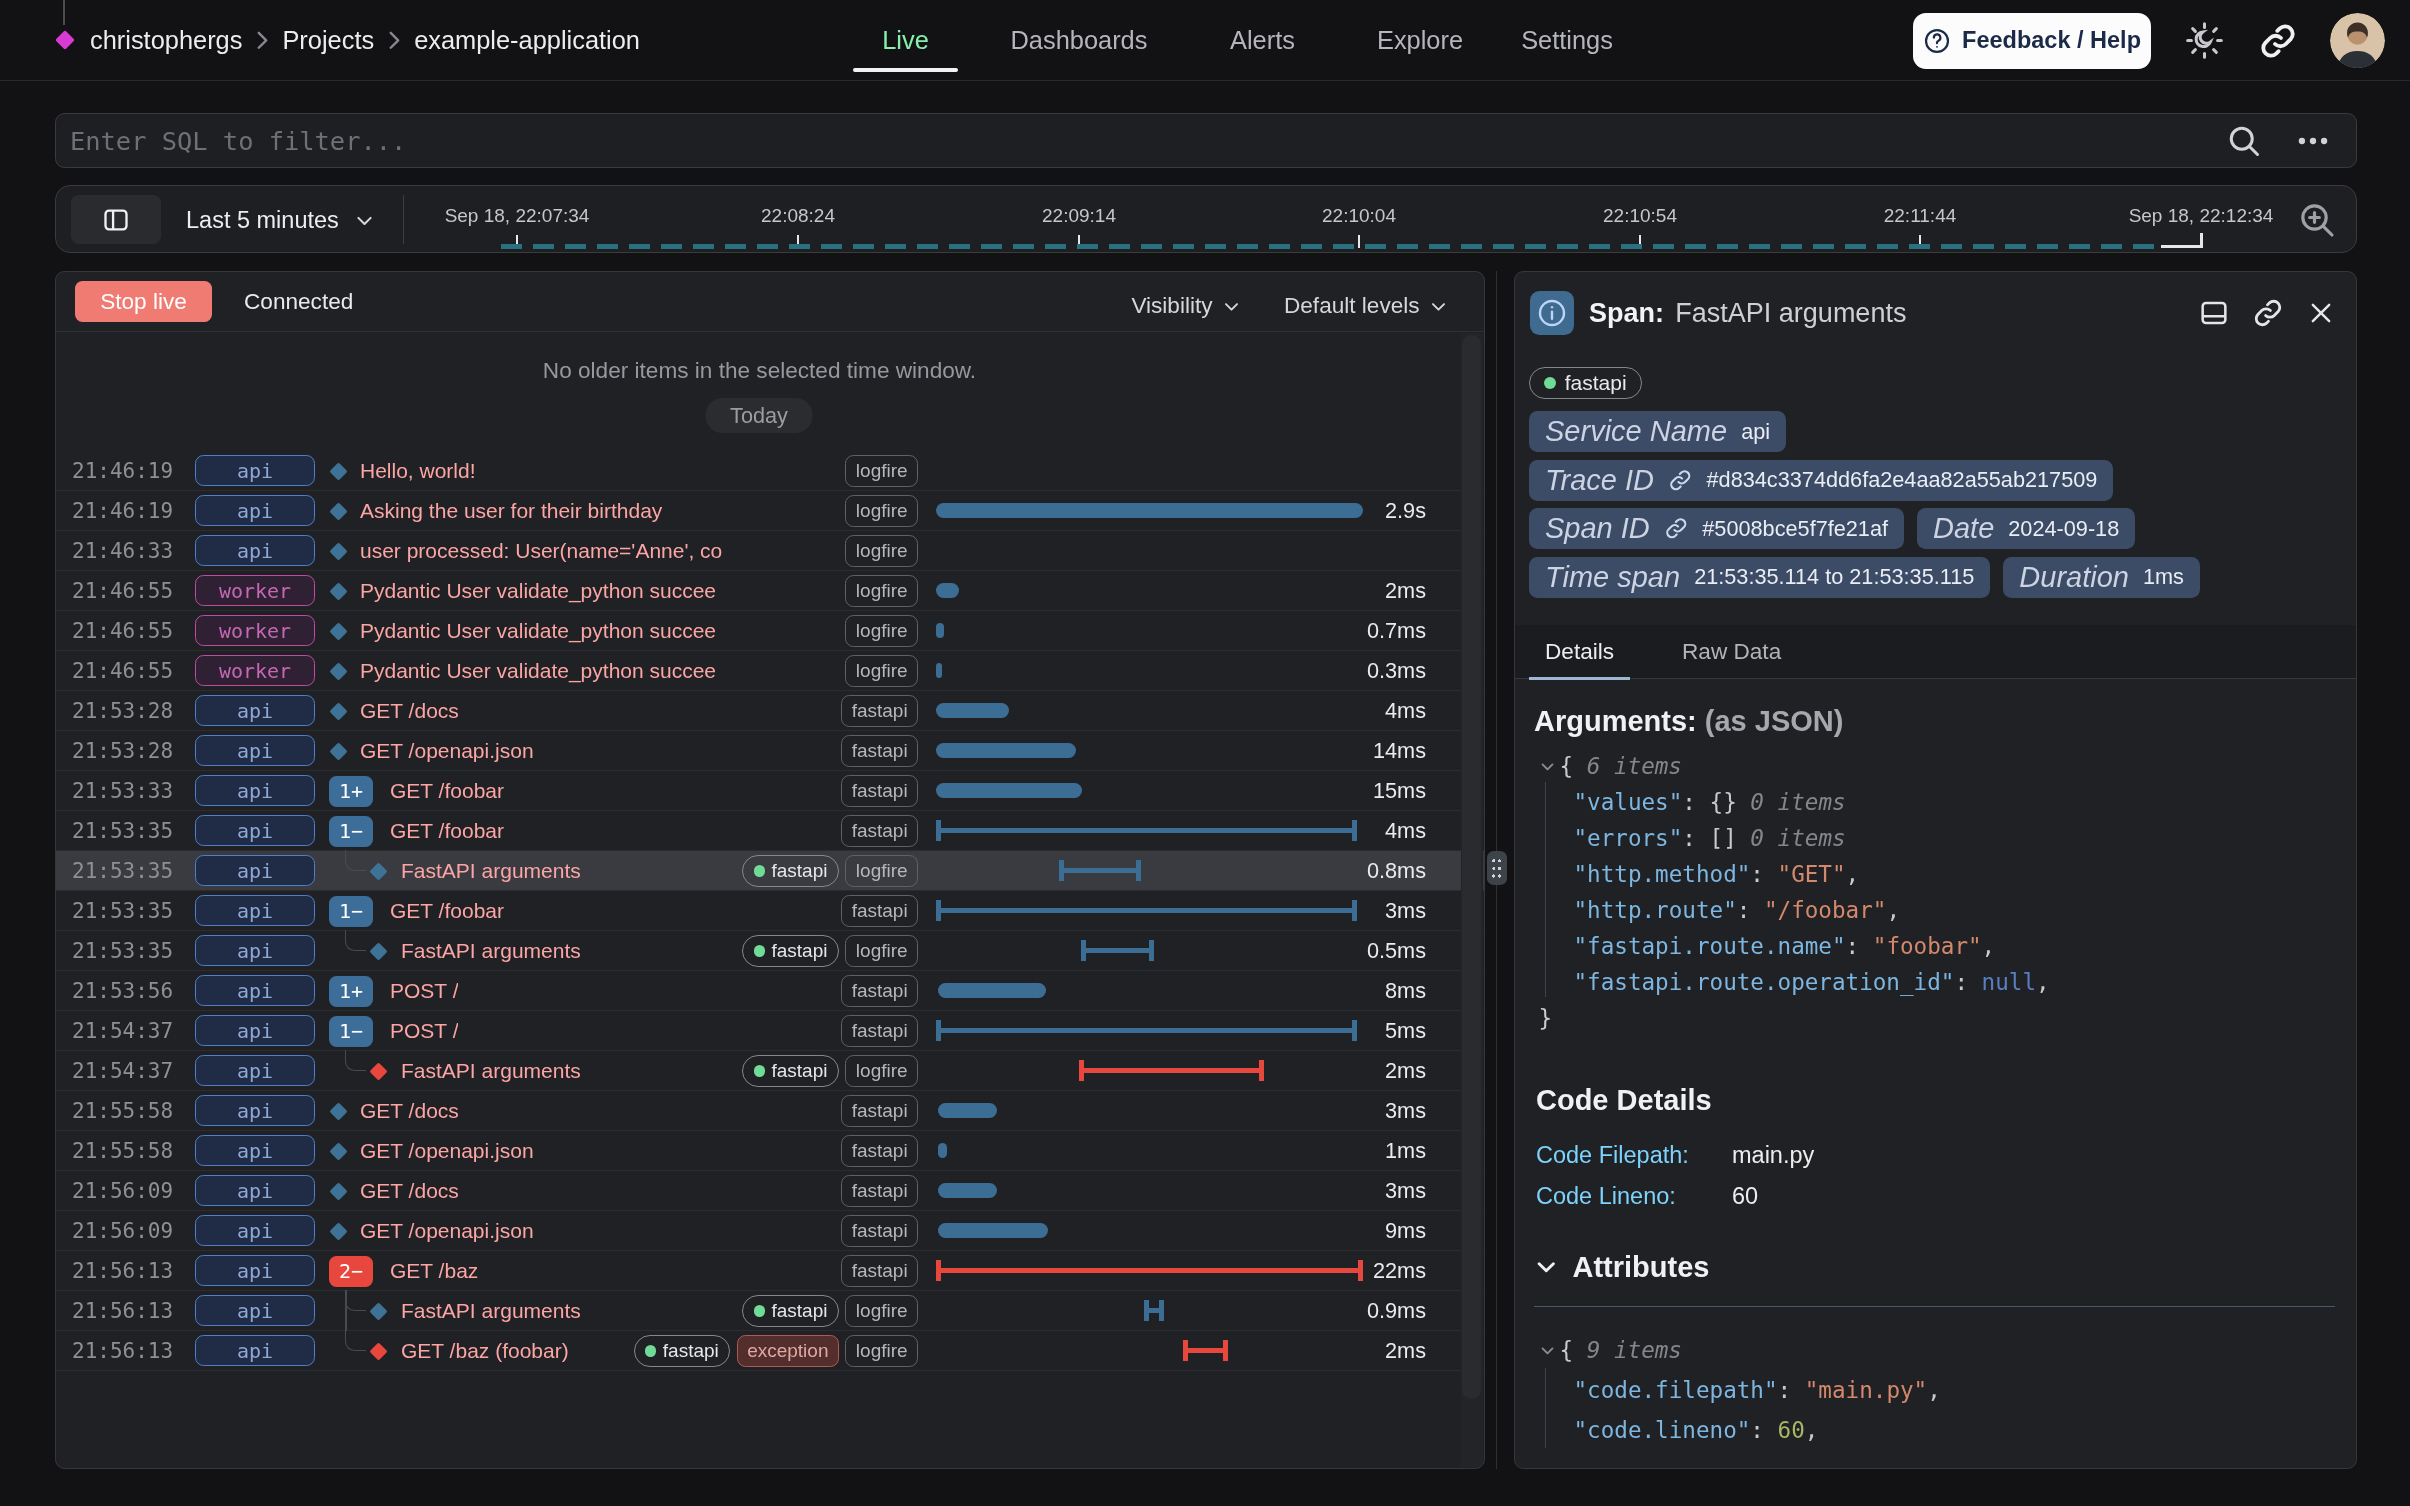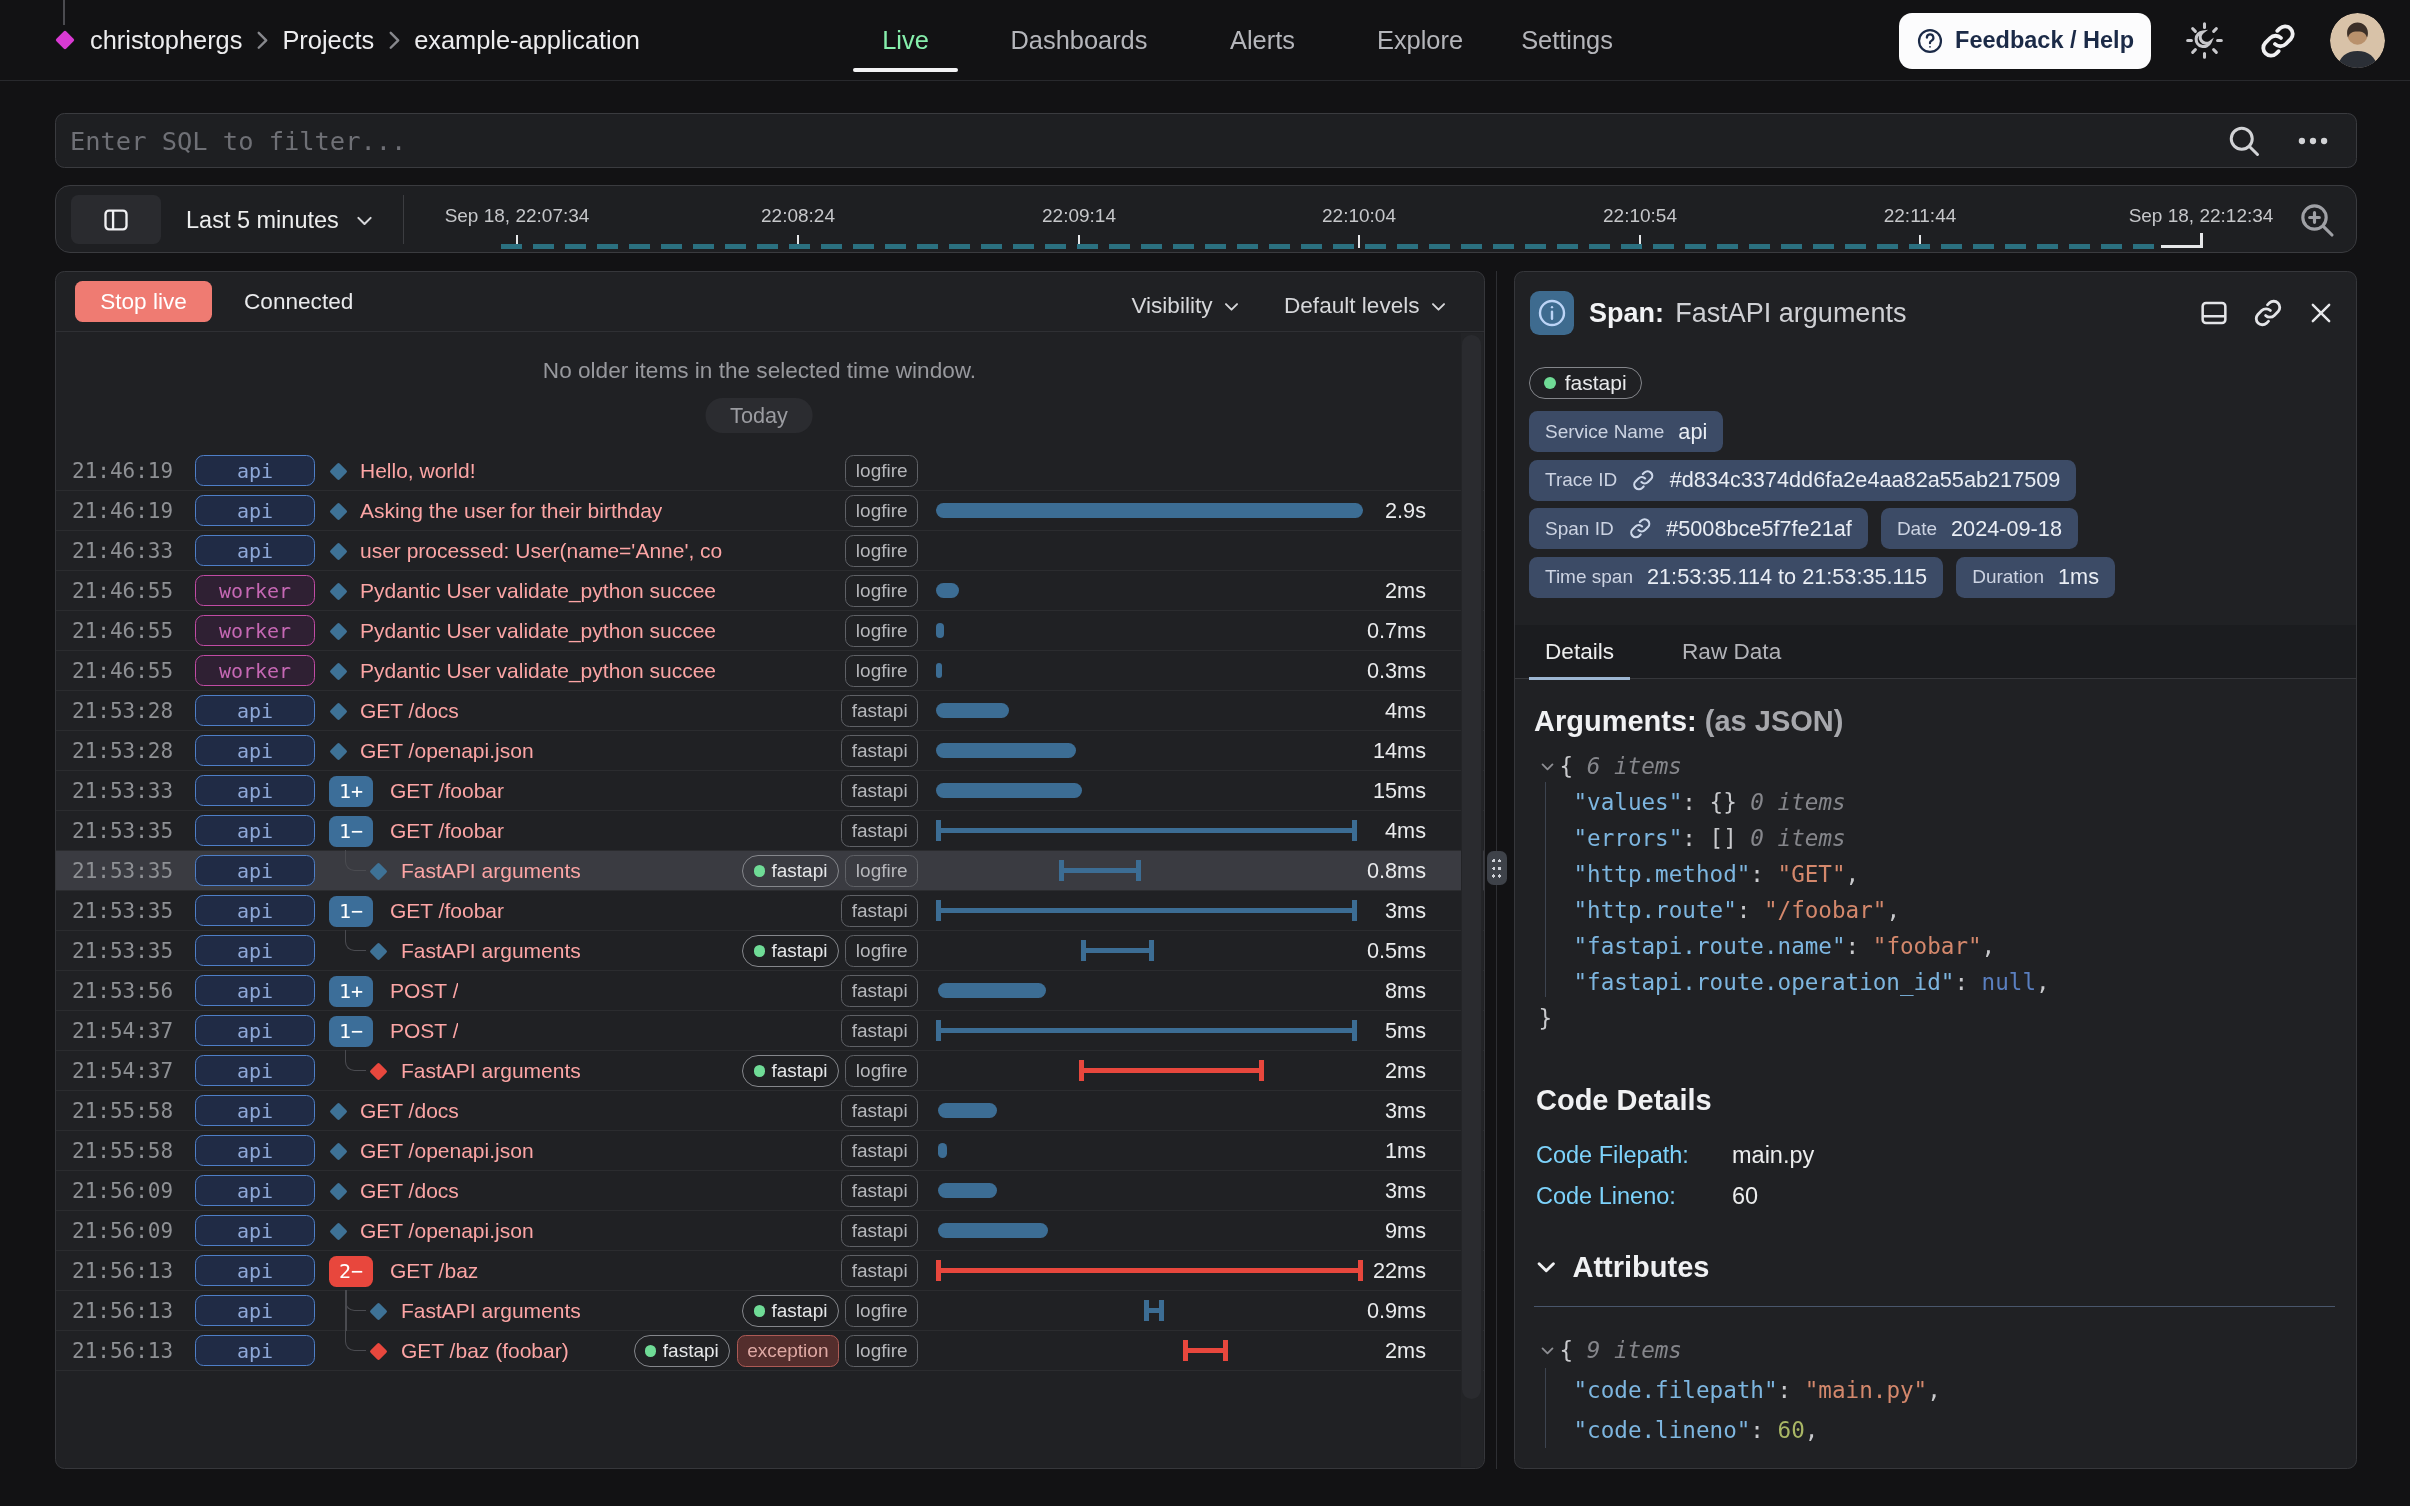--- a/index.html
+++ b/index.html
@@ -14,21 +14,21 @@
   #logo .dia { position:absolute; left:7.5px; top:7.5px; width:14px; height:14px; background:#d93ad3; transform:rotate(45deg); border-radius:1.9px; }
   #logo-stem { position:absolute; left:63px; top:0; width:1.9px; height:24.5px; background:#4b4b50; }
   #crumbs { position:absolute; left:90px; top:0; height:81px; display:flex; align-items:center; gap:13px; font-size:25.4px; }
   .crumb { color:#ededef; cursor:pointer; }
   .crumb-sep { display:flex; align-items:center; }
   #tabs { position:absolute; left:0; top:0; height:81px; width:2411px; pointer-events:none; }
   .tab { position:absolute; top:0; height:81px; display:flex; align-items:center; justify-content:center; font-size:25.4px; color:#b5b6bb; pointer-events:auto; cursor:pointer; }
   .tab.active { color:#86efac; }
   .tab.active::after { content:""; position:absolute; left:0; right:0; top:68px; height:3.8px; background:#f2f2f4; border-radius:1.9px; }
   #nav-right { position:absolute; right:26px; top:0; height:81px; display:flex; align-items:center; gap:32px; }
-  #feedback-btn { display:flex; align-items:center; gap:11.3px; background:#fcfcfd; color:#1b2a47; font-size:23.5px; font-weight:600; height:56px; padding:0 17px; border-radius:13px; border:none; cursor:pointer; font-family:"Liberation Sans", sans-serif; }
+  #feedback-btn { display:flex; align-items:center; gap:11.3px; background:#fcfcfd; color:#1b2a47; font-size:23.5px; font-weight:600; height:56px; padding:0 10px; border-radius:13px; border:none; cursor:pointer; font-family:"Liberation Sans", sans-serif; }
   .nav-icon { cursor:pointer; display:flex; align-items:center; justify-content:center; }
   #avatar { width:55px; height:55px; border-radius:50%; overflow:hidden; cursor:pointer; }
 
   
   #sqlbox { position:absolute; left:55px; top:113px; width:2302px; height:55px; background:#1e1f22; border:0.9px solid #3a3b3f; border-radius:9.4px; display:flex; align-items:center; }
   #sql-input { flex:1; height:100%; background:transparent; border:none; outline:none; color:#d8d9db; font-size:25.4px; font-family:"DejaVu Sans Mono", monospace; padding:12px 14px; }
   #sql-input::placeholder { color:#6f7076; }
   #sql-icons { display:flex; align-items:center; gap:32px; padding-right:24.5px; }
 
   
@@ -113,21 +113,21 @@
   #dt-icon { position:absolute; left:15px; top:19px; width:44px; height:44px; background:#3e6b8f; border-radius:9.4px; display:flex; align-items:center; justify-content:center; }
   #dt-title { position:absolute; left:74px; top:19px; height:44px; display:flex; align-items:center; font-size:27px; }
   #dt-title b { color:#f2f3f5; font-weight:700; }
   #dt-title span { color:#cfd0d4; margin-left:11.3px; font-weight:400; }
   #dt-actions { position:absolute; right:21px; top:19px; height:44px; display:flex; align-items:center; gap:22.6px; }
   #dt-tag { position:absolute; left:14px; top:95px; height:32px; border:1.9px solid #84868b; border-radius:16px; display:flex; align-items:center; gap:8.5px; padding:0 14px; font-size:21px; color:#e8e9eb; }
   #dt-tag i { width:12.2px; height:12.2px; border-radius:50%; background:#6fdb96; }
   #dt-badges { position:absolute; left:14px; top:139px; right:14px; }
   .brow { display:flex; gap:13px; margin-bottom:7.5px; }
   .badge { height:41px; background:#3c4b66; border-radius:8.5px; display:flex; align-items:center; gap:14px; padding:0 16px; }
-  .badge .lb { font-size:19px; color:#ccd3e2; }
+  .badge .lb { font-style:italic; font-size:29px; color:#ccd3e2; }
   .badge .vl { font-size:21.7px; color:#e9edf4; white-space:nowrap; }
   #dt-tabs { position:absolute; left:0; top:353px; width:100%; height:54px; background:#1b1c1f; border-bottom:0.9px solid #36373b; }
   .dtab { position:absolute; top:0; height:54px; display:flex; align-items:center; font-size:22.6px; color:#b3b4b9; cursor:pointer; padding:0 16px; }
   .dtab.active { color:#eceded; }
   .dtab.active::after { content:""; position:absolute; left:0; right:0; bottom:-0.9px; height:2.8px; background:#9db6d2; }
   #args-head { position:absolute; left:19px; top:433px; font-size:29px; font-weight:700; color:#f0f1f3; }
   #args-head span { color:#a7a8ad; }
   .jsonbox { position:absolute; left:23.5px; right:19px; font-size:22.6px; font-family:"DejaVu Sans Mono", monospace; }
   .jline { height:36px; display:flex; align-items:center; white-space:pre; }
   .jline.ind { padding-left:35px; }

